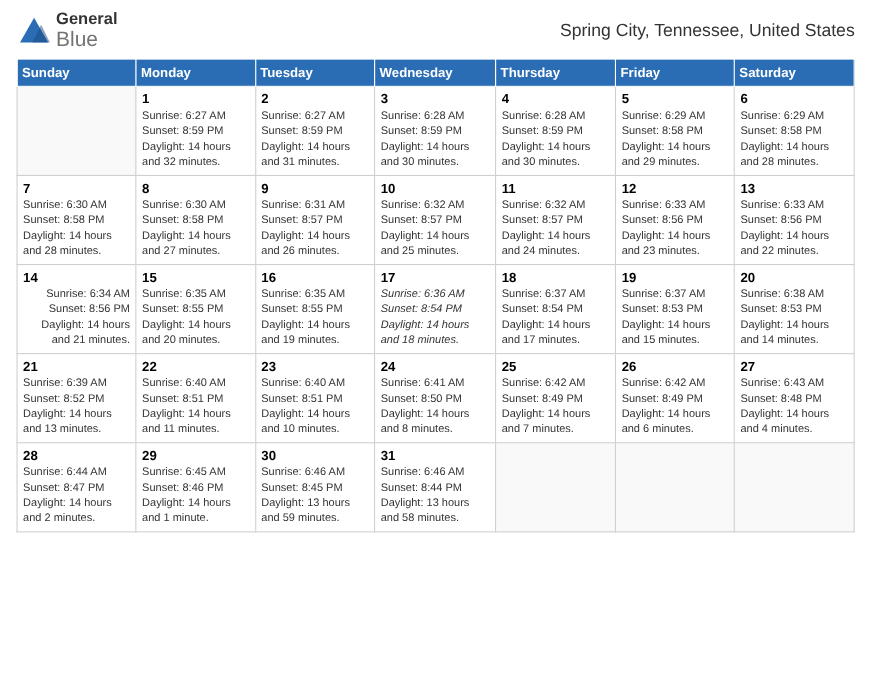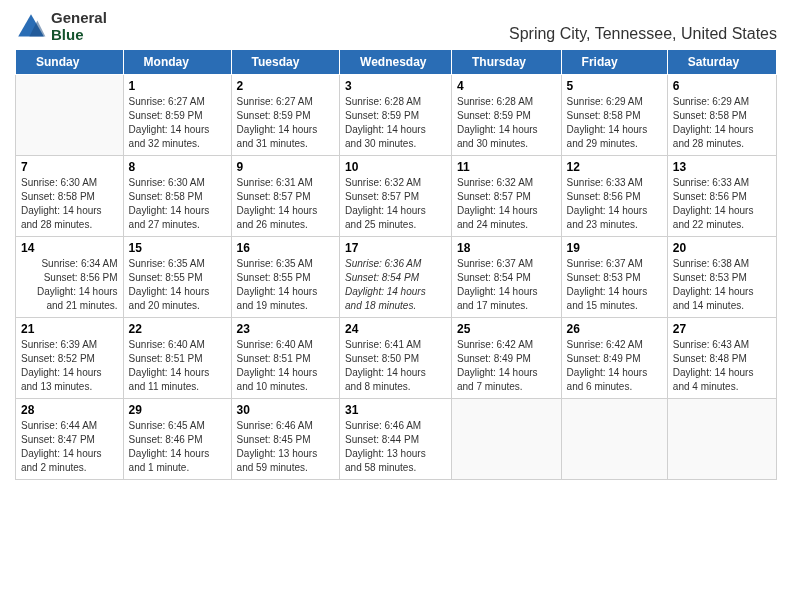--- a/index.html
+++ b/index.html
@@ -10,42 +10,42 @@
       height: 612px;
       overflow: hidden;
     }
     .container {
       width: 792px;
       padding: 10px 15px 10px 15px;
     }
     .header-area {
       display: flex;
       justify-content: space-between;
-      align-items: flex-end;
+      align-items: center;
       margin-bottom: 6px;
     }
     .logo {
       display: flex;
       align-items: center;
       gap: 4px;
     }
     .logo-text {
       display: flex;
       flex-direction: column;
       line-height: 1.1;
     }
     .logo-general {
       font-size: 15px;
       font-weight: bold;
       color: #333;
     }
     .logo-blue {
-      font-size: 15px;
-      font-weight: bold;
-      color: #14532d;
+      font-size: 19px;
+      font-weight: normal;
+      color: #737373;
     }
     .logo-icon {
       width: 32px;
       height: 32px;
     }
     .title-area {
       text-align: right;
     }
     .month-title {
       font-size: 36px;
@@ -58,21 +58,21 @@
       color: #333;
     }
     .calendar {
       width: 100%;
       border-collapse: collapse;
       font-size: 10.5px;
     }
     .calendar th {
       background-color: #2a6db5;
       color: white;
-      padding: 5px 20px;
+      padding: 5px 4px;
       text-align: left;
       font-size: 12px;
       font-weight: bold;
       border: 1px solid #fff;
     }
     .calendar td {
       border: 1px solid #d0d0d0;
       vertical-align: top;
       padding: 4px 5px;
       width: 113px;

